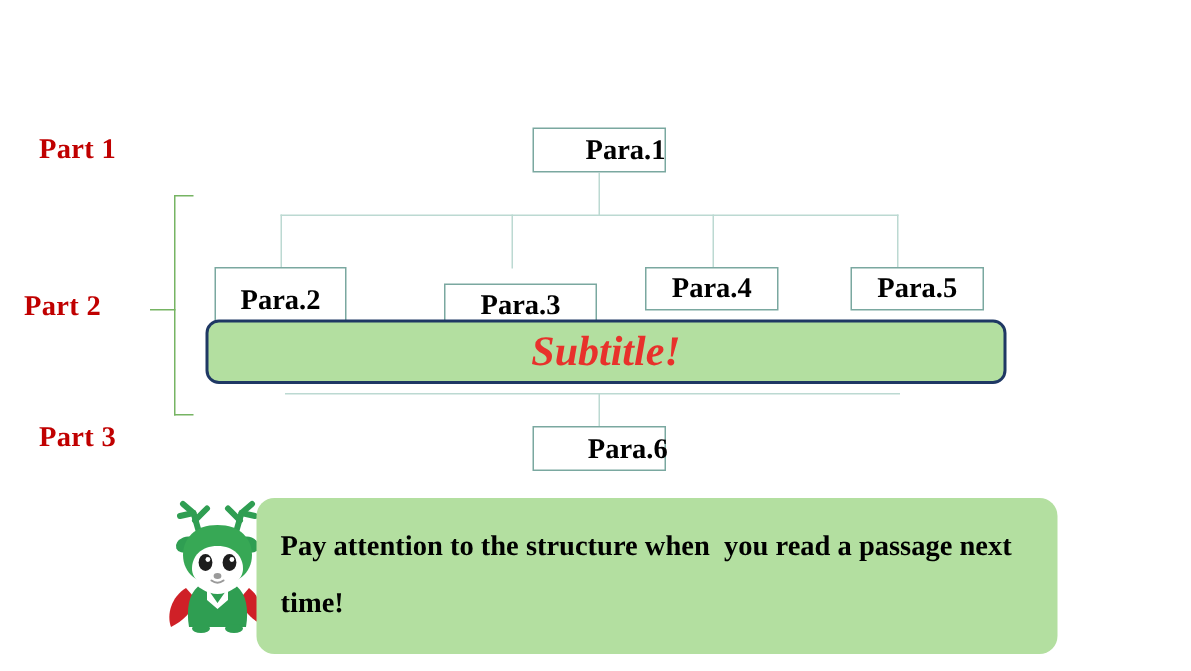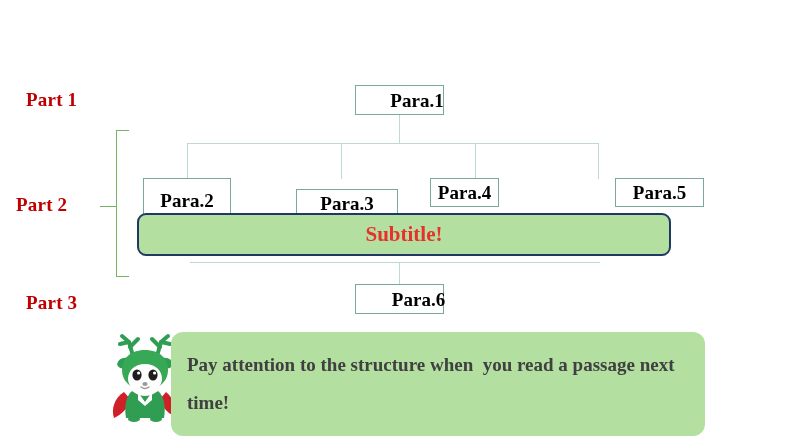--- a/index.html
+++ b/index.html
@@ -27,42 +27,42 @@
     position: absolute;
     color: #C00000;
     font-family: "Liberation Serif", "DejaVu Serif", serif;
     font-weight: bold;
     font-size: 19px;
     letter-spacing: 0.2px;
     white-space: nowrap;
   }
   #part1-label { left: 26px;  top: 89px; font-family: Liberation Serif, serif; }
   #part2-label { left: 16px;  top: 194px; }
-  #part3-label { left: 26px;  top: 292px; }
+  #part3-label { left: 26px;  top: 281px; }
 
   
   .para-box {
     position: absolute;
     box-sizing: border-box;
     background: #ffffff;
     border: 1px solid #7aa8a0;
     color: #000000;
     font-family: "Liberation Serif", "DejaVu Serif", serif;
     font-weight: bold;
     font-size: 19px;
     display: flex;
     align-items: center;
     justify-content: center;
     line-height: 1;
   }
   #para1-box { left: 355px; top: 85px;  width: 89px; height: 30px; padding-left: 35px; }
   #para2-box { left: 143px; top: 178px; width: 88px; height: 45px; }
   #para3-box { left: 296px; top: 189px; width: 102px; height: 29px; }
-  #para4-box { left: 430px; top: 178px; width: 69px; height: 29px; }
-  #para5-box { left: 567px; top: 178px; width: 89px; height: 29px; margin-left: 48px; }
+  #para4-box { left: 430px; top: 178px; width: 89px; height: 29px; }
+  #para5-box { left: 567px; top: 178px; width: 89px; height: 29px; }
   #para6-box { left: 355px; top: 284px; width: 89px; height: 30px; padding-left: 38px; }
 
   
   .conn {
     position: absolute;
     background: #bcd9d2;
   }
   .conn-v { width: 1px; }
   .conn-h { height: 1px; }
 
@@ -113,38 +113,39 @@
     border: 2px solid #1f3864;
     border-radius: 9px;
     display: flex;
     align-items: center;
     justify-content: center;
   }
   #subtitle-text {
     color: #E8312B;
     font-family: "Liberation Serif", "DejaVu Serif", serif;
     font-weight: bold;
-    font-size: 21px;
+    font-style: italic;
+    font-size: 28px;
     line-height: 1;
   }
 
   
   #note-banner {
     position: absolute;
     left: 171px;
     top: 332px;
     width: 534px;
     height: 104px;
     box-sizing: border-box;
     background: #b3dfa0;
     border-radius: 12px;
     padding: 14px 16px 0 16px;
   }
   #note-text {
-    color: #404040;
+    color: #000000;
     font-family: "Liberation Serif", "DejaVu Serif", serif;
     font-weight: bold;
     font-size: 19px;
     line-height: 38px;
     white-space: pre-wrap;
   }
 
   
   #deer-mascot {
     position: absolute;

